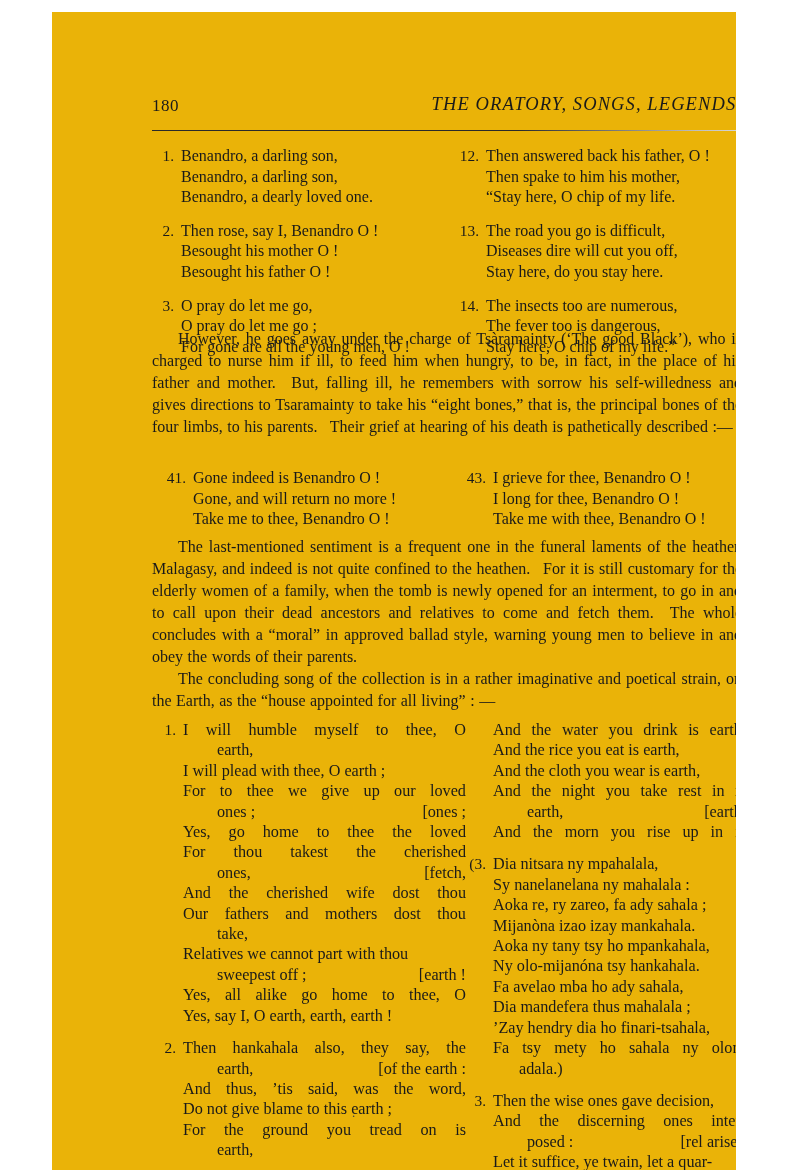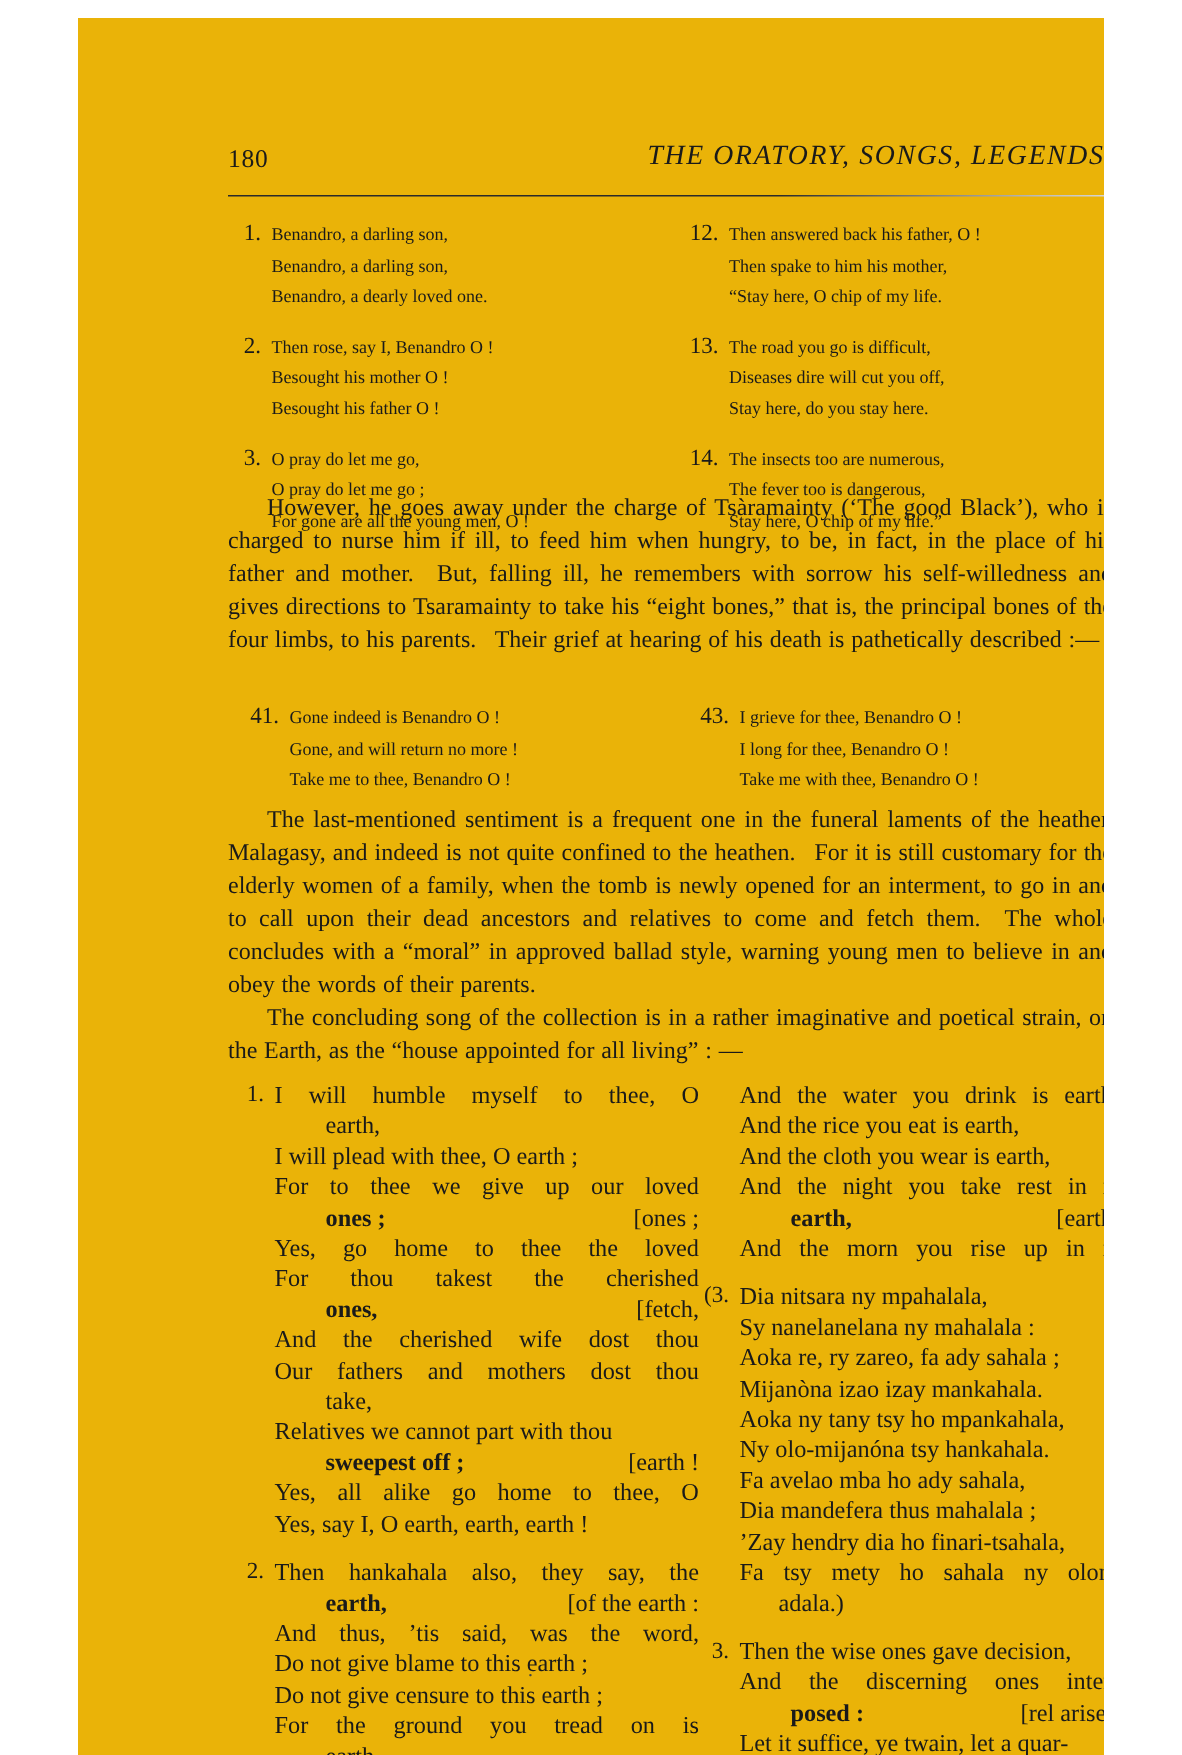--- a/index.html
+++ b/index.html
@@ -93,21 +93,21 @@
     flex: 0 0 auto;
     min-width: 22px;
     text-align: right;
     font-size: 15.4px;
     line-height: 20.6px;
     padding-right: 7px;
     white-space: nowrap;
   }
   .stanza .lines {
     flex: 1 1 auto;
-    font-size: 12px;
+    font-size: 16px;
     line-height: 20.6px;
   }
   .stanza .lines .ln { white-space: nowrap; }
 
   
   .tight .stanza { margin-bottom: 0; }
 
   
   .song-cols {
     display: flex;
@@ -140,21 +140,21 @@
   .sbody .ln { white-space: nowrap; }
   .sbody .ln.ind { padding-left: 34px; }
   .sbody .ln.ind2 { padding-left: 26px; }
 
   
   .catchline {
     display: flex;
     justify-content: space-between;
     white-space: nowrap;
   }
-  .catchline .start { padding-left: 34px; font-weight: bold; }
+  .catchline .start { padding-left: 34px; }
   .catchline .catch { }
 
   .stray-dot {
     position: absolute;
     font-size: 13px;
     color: #444;
   }
 
   
   .spread {
@@ -376,21 +376,20 @@
                 <div class="ln spread">
                   <span>And</span>
                   <span>thus,</span>
                   <span>’tis</span>
                   <span>said,</span>
                   <span>was</span>
                   <span>the</span>
                   <span>word,</span>
                 </div>
                 <div class="ln">Do not give blame to this earth ;</div>
-                <div class="ln">Do not give censure to this earth ;</div>
                 <div class="ln spread">
                   <span>For</span>
                   <span>the</span>
                   <span>ground</span>
                   <span>you</span>
                   <span>tread</span>
                   <span>on</span>
                   <span>is</span>
                 </div>
                 <div class="ln ind">earth,</div>

